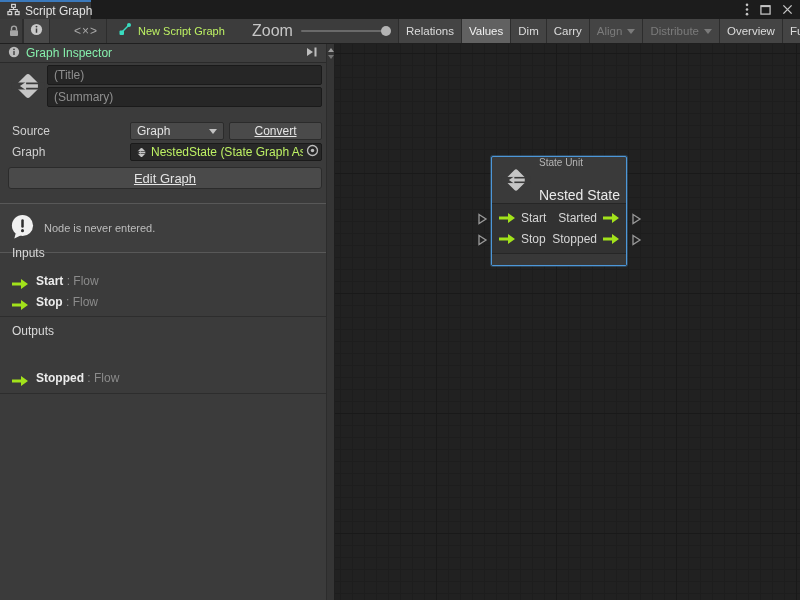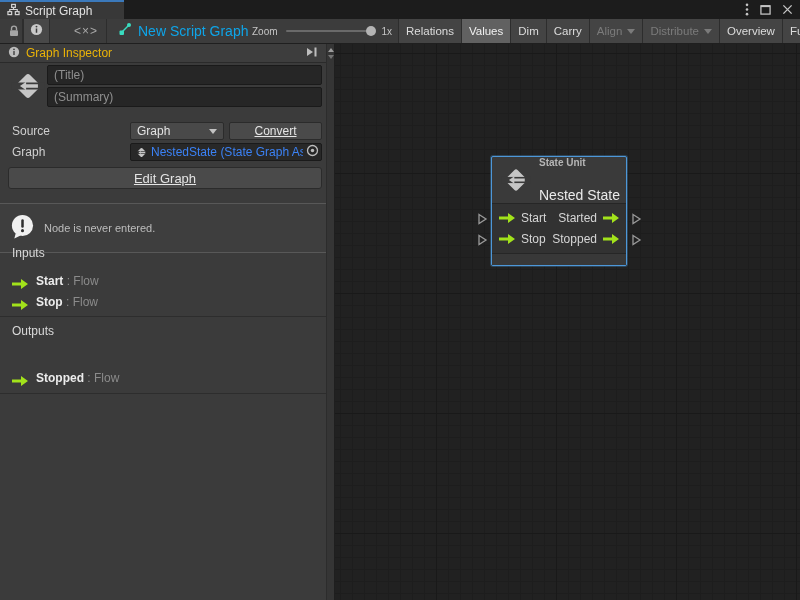--- a/index.html
+++ b/index.html
@@ -4,44 +4,44 @@
 <style>
   html,body { margin:0; padding:0; }
   body {
     width:800px; height:600px; overflow:hidden; position:relative;
     background:#3b3b3b; font-family:"Liberation Sans", sans-serif;
     -webkit-font-smoothing:antialiased; user-select:none;
   }
   
   .titlebar { position:absolute; left:0; top:0; width:800px; height:19px; background:#1c1c1c; }
   .tab {
-    position:absolute; left:0; top:0; width:124px; height:19px; box-sizing:border-box;
+    position:absolute; left:0; top:0; width:91px; height:19px; box-sizing:border-box;
     background:#383838; border-top:2px solid #3b79bb;
     display:flex; align-items:center; gap:5px; padding-left:7px;
   }
   .tab-label { font-size:12px; color:#e2e2e2; white-space:nowrap; }
   .win-controls { position:absolute; right:7px; top:0; height:19px; display:flex; align-items:center; gap:11px; }
   .win-controls svg { display:block; }
   
   .toolbar {
     position:absolute; left:0; top:19px; width:800px; height:25px; box-sizing:border-box;
     background:#3c3c3c; border-bottom:1px solid #1f1f1f;
   }
   .tb-abs { position:absolute; top:0; height:24px; display:flex; align-items:center; }
   .tb-sep { position:absolute; top:0; width:1px; height:24px; background:#2d2d2d; }
   .info-tile { position:absolute; left:23px; top:0; width:25px; height:24px; background:#484848;
     border-left:1px solid #2d2d2d; border-right:1px solid #2d2d2d;
     display:flex; align-items:center; justify-content:center; }
   .code-preview { position:absolute; left:66px; top:0; width:40px; height:24px;
     display:flex; align-items:center; justify-content:center;
     color:#a8a8a8; font-size:12px; letter-spacing:1px; }
   .graph-title { position:absolute; left:118px; top:0; height:24px; display:flex; align-items:center; gap:6px; }
-  .graph-title-label { font-size:14px; color:#0ea5e9; white-space:nowrap; }
+  .graph-title-label { font-size:11px; color:#bef264; white-space:nowrap; }
   .zoom-ctl { position:absolute; left:252px; top:0; height:24px; display:flex; align-items:center; gap:8px; }
-  .zoom-label, .zoom-value { font-size:10px; color:#c6c6c6; }
+  .zoom-label, .zoom-value { font-size:16px; color:#c6c6c6; }
   .zoom-track { width:88px; height:2px; background:#6a6a6a; border-radius:1px; position:relative; }
   .zoom-handle { position:absolute; right:-2px; top:-4px; width:10px; height:10px; border-radius:50%; background:#b4b4b4; }
   .tb-group { position:absolute; left:398px; top:0; height:24px; display:flex; }
   .tb-btn {
     display:flex; align-items:center; gap:5px; padding:0 7px; height:24px;
     font-size:11.5px; color:#dcdcdc; background:#444444;
     border-left:1px solid #2d2d2d; white-space:nowrap; cursor:default;
   }
   .tb-btn.active { background:#616161; color:#f2f2f2;justify-content:flex-end; }
   .tb-btn.disabled { color:#7b7b7b; }
@@ -50,21 +50,21 @@
   
   .inspector {
     position:absolute; left:0; top:44px; width:335px; height:556px; box-sizing:border-box;
     background:#3b3b3b; border-right:1px solid #1f1f1f;
   }
   .insp-header {
     position:absolute; left:0; top:0; width:327px; height:19px; box-sizing:border-box;
     background:#3d3d3d; border-bottom:1px solid #2a2a2a;
     display:flex; align-items:center; gap:6px; padding:0 8px;
   }
-  .insp-title { font-size:12px; color:#eab308; flex:1; }
+  .insp-title { font-size:12px; color:#86efac; flex:1; }
   .scroll-strip {
     position:absolute; right:0; top:0; width:8px; height:556px;
     background:#353535; border-left:1px solid #2c2c2c; box-sizing:border-box;
   }
   .scroll-up { width:0; height:0; border-left:3px solid transparent; border-right:3px solid transparent;
     border-bottom:4px solid #9d9d9d; margin:4px auto 3px; }
   .scroll-down { width:0; height:0; border-left:3px solid transparent; border-right:3px solid transparent;
     border-top:4px solid #757575; margin:0 auto; }
   .state-badge { position:absolute; left:11px; top:25px; }
   .field {
@@ -86,21 +86,21 @@
     display:flex; align-items:center; justify-content:center; font-size:12px; color:#e4e4e4;
     cursor:default;
     text-decoration:underline;
   }
   .convert-btn { position:absolute; left:229px; width:93px; height:18px; }
   .object-field {
     position:absolute; left:130px; width:192px; height:18px; box-sizing:border-box;
     background:#282828; border:1px solid #1a1a1a; border-radius:2px;
     display:flex; align-items:center; padding:0 2px 0 4px; gap:3px; overflow:hidden;
   }
-  .object-label { flex:1; font-size:12px; color:#3b82f6; white-space:nowrap; overflow:hidden; }
+  .object-label { flex:1; font-size:12px; color:#bef264; white-space:nowrap; overflow:hidden; }
   .edit-graph-btn { position:absolute; left:8px; top:123px; width:314px; height:22px; border-radius:3px; font-size:13px; }
   .warning-box {
     position:absolute; left:0; top:159px; width:327px; height:50px; box-sizing:border-box;
     background:#3e3e3e; border-top:1px solid #585858; border-bottom:1px solid #585858;
     display:flex; align-items:center; gap:9px; padding:0 10px;
   }
   .warning-text { font-size:11px; color:#bdbdbd; }
   .section-title { position:absolute; left:12px; font-size:12px; color:#d9d9d9; }
   .port-row { position:absolute; left:12px; height:20px; display:flex; align-items:flex-end; gap:8px; }
   .port-name { font-size:12px; font-weight:bold; color:#ececec; }
@@ -119,21 +119,21 @@
     background-size:120px 120px, 120px 120px, 12px 12px, 12px 12px;
     background-position:101px 9px, 101px 9px, 5px 9px, 5px 9px;
   }
   .node {
     position:absolute; left:156px; top:112px; width:136px; height:110px; box-sizing:border-box;
     background:#3a3a3a; border:1px solid #4d97d8; border-radius:2px;
     box-shadow:0 0 0 1px rgba(77,151,216,0.30);
     display:flex; flex-direction:column;
   }
   .node-header { height:46px; display:flex; align-items:center; gap:8px; padding-left:9px; box-sizing:border-box; }
-  .node-kind { font-size:10px; color:#b5b5b5; margin-bottom:19px;font-weight:bold; }
+  .node-kind { font-size:10px; color:#b5b5b5; margin-bottom:19px; }
   .node-title { font-size:14px; color:#eaeaea; }
   .node-ports { flex:1; background:#323232; border-top:1px solid #262626; padding:3px 0; }
   .node-port-row { height:21px; display:flex; align-items:center; padding:0 7px; }
   .node-port-label { font-size:12px; color:#d6d6d6; }
   .node-port-label.in { margin-left:6px; }
   .node-port-label.out { margin-right:6px; }
   .node-spacer { flex:1; }
   .node-footer { height:11px; background:#383838; border-top:1px solid #262626; }
   .ext-port { position:absolute; width:11px; height:12px; }
   .flow-arrow svg, .ext-port svg, .state-icon svg { display:block; }

